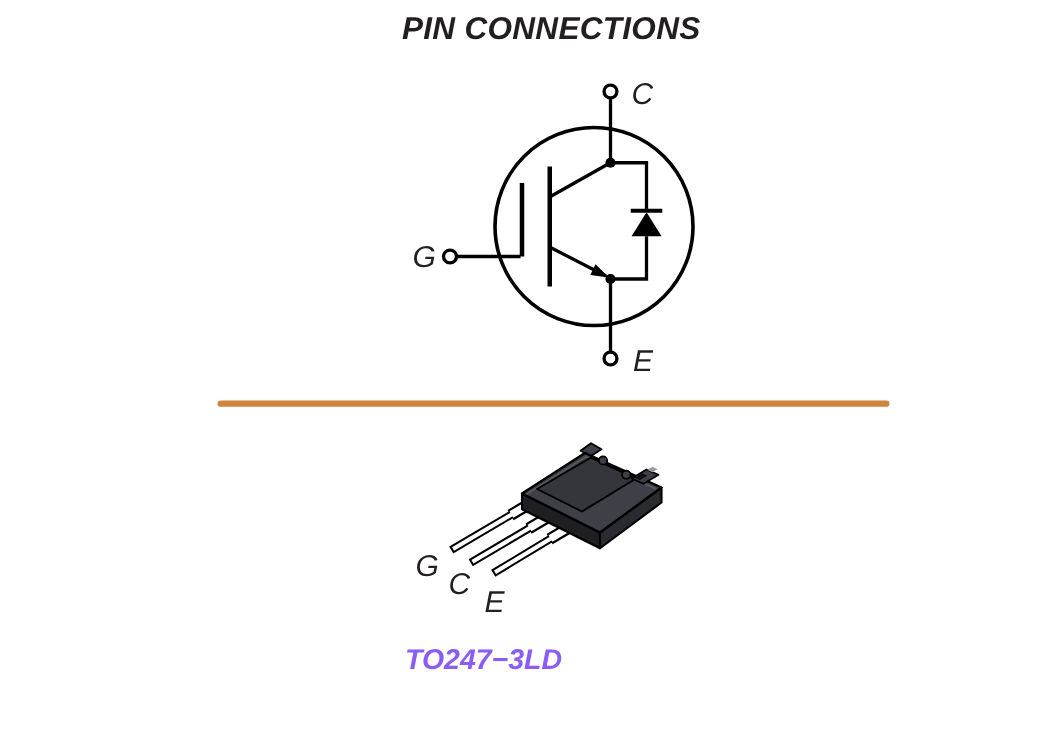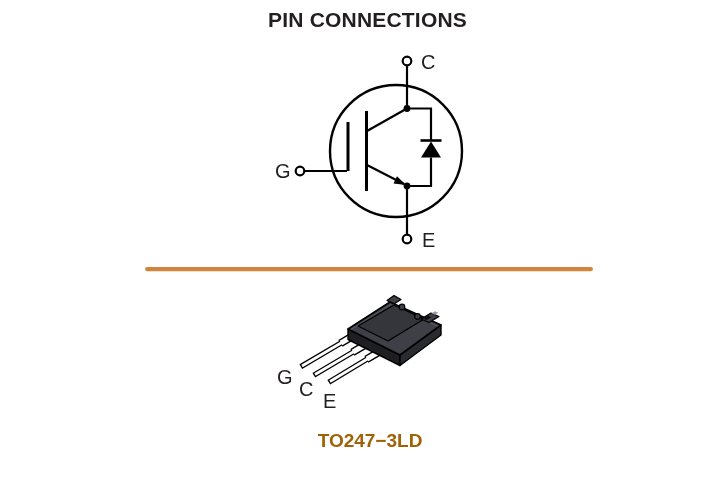--- a/index.html
+++ b/index.html
@@ -1,27 +1,27 @@
 <!DOCTYPE html>
 <html><head>
 <meta charset="utf-8">
 <style>
   html,body{margin:0;padding:0;background:#ffffff;}
   .page{
     position:relative;width:703px;height:489px;background:#ffffff;overflow:hidden;
-    font-family:"Liberation Sans","DejaVu Sans",sans-serif;color:#231F20;
+    font-family:"Liberation Sans","DejaVu Sans",sans-serif;color:#231F20;font-style:italic;
   }
   .figure-title{
     position:absolute;top:8px;left:16px;width:703px;text-align:center;
     font-size:21px;font-weight:bold;letter-spacing:0.2px;color:#231F20;
   }
   .figure-svg{position:absolute;top:0;left:0;}
   .caption{
-    position:absolute;top:431px;left:270px;width:200px;text-align:center;
-    font-size:19px;font-weight:bold;line-height:20.5px;color:#a16207;white-space:nowrap;
+    position:absolute;top:431px;left:270px;width:200px;text-align:left;
+    font-size:19px;font-weight:bold;line-height:20.5px;color:#8b5cf6;white-space:nowrap;
   }
   svg text{
     font-family:"Liberation Sans","DejaVu Sans",sans-serif;
     fill:#231F20;font-size:20px;
   }
   svg text.pkg-label{font-size:20px;}
 </style>
 </head>
 <body>
 

